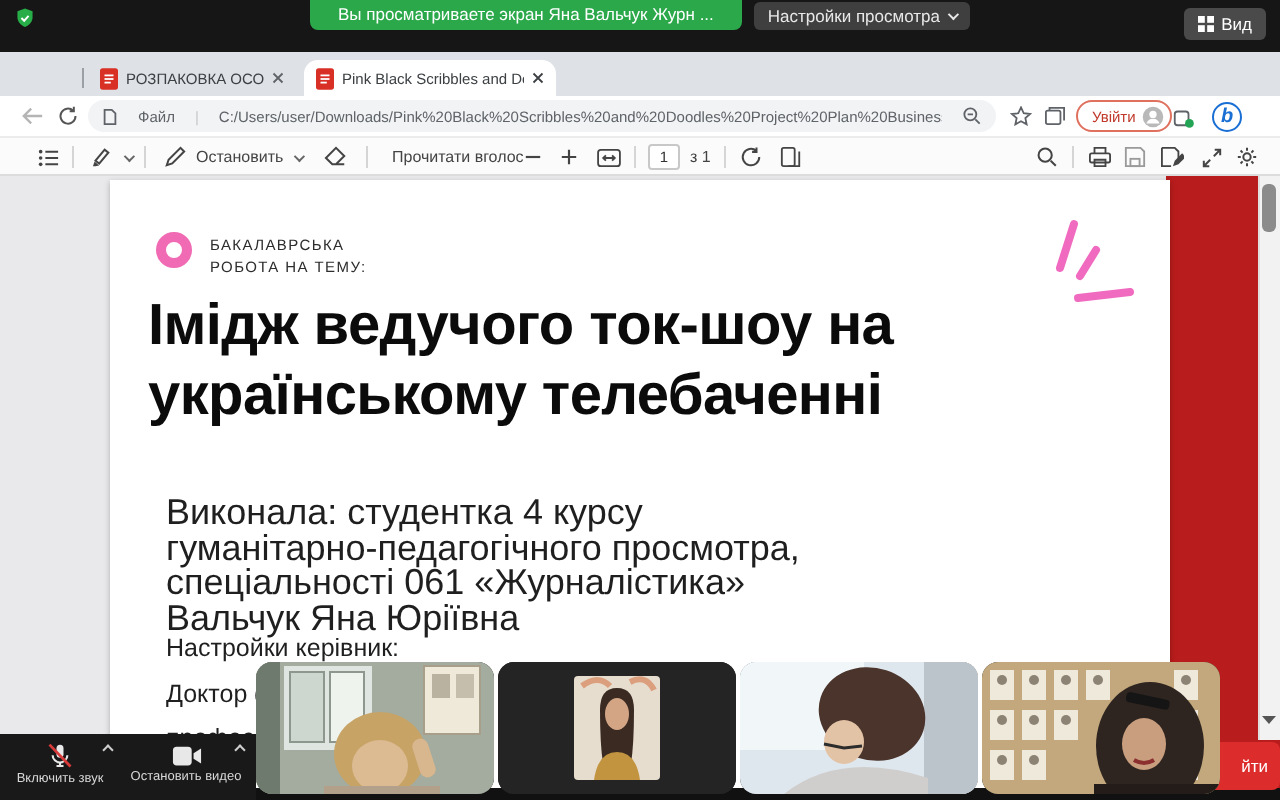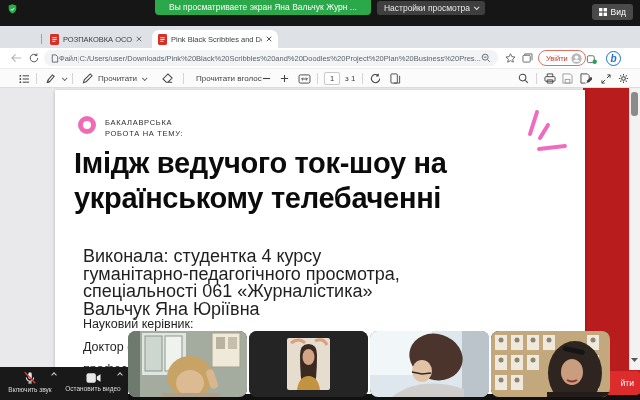--- a/index.html
+++ b/index.html
@@ -28,21 +28,21 @@
   #tab1 { left:44px; width:104px; }
   #tab2 { left:152px; width:126px; background:#fff; border-radius:7px 7px 0 0; }
   .tab-title { overflow:hidden; white-space:nowrap; flex:1; }
   .pdfic { width:9px; height:11px; flex:0 0 auto; }
   .tsep { left:41px; top:8px; width:1px; height:10px; background:#9aa0a6; }
   #win-controls { right:4px; top:26px; height:22px; display:flex; align-items:center; gap:9px; color:#47484a; }
   #win-controls svg { display:block; }
 
   #navbar { left:0; top:48px; width:640px; height:20px; background:#fff; z-index:30; display:flex; align-items:center; }
   #urlbox { position:absolute; left:44px; top:2px; width:454px; height:16px; background:#f1f3f4; border-radius:8px;
-            display:flex; align-items:center; gap:0; padding:0 7px; font-size:7.5px; color:#5f6368; }
+            display:flex; align-items:center; gap:10px; padding:0 7px; font-size:7.5px; color:#5f6368;text-align:right; }
   #url-text { flex:1; overflow:hidden; white-space:nowrap; color:#5f6368; }
   #signin { position:absolute; left:538px; top:2px; height:16px; border:1px solid #e0715f; border-radius:9px;
             display:flex; align-items:center; gap:3px; padding:0 3px 0 7px; color:#c0392b; font-size:7.5px; background:#fff; }
 
   
   #pdfbar { left:0; top:68px; width:640px; height:20px; background:#fbfbfc; border-top:1px solid #ececec;
             border-bottom:1px solid #dcdcdc; z-index:30; color:#444; font-size:8px; }
   #pdfbar .it { position:absolute; top:0; height:19px; display:flex; align-items:center; }
   .vsep { width:1px; height:11px; background:#d5d5d5; }
   #page-input { width:16px; height:13px; border:1px solid #c8c8c8; border-radius:2px; background:#fff;
@@ -210,21 +210,21 @@
         </svg>
       <span class="cv" style="margin-left:6px;color:#666"></span>
     </div>
     <div class="it" style="left:72px">
         <div class="vsep"></div>
       </div>
     <div class="it" style="left:82px;gap:5px">
       <svg width="11" height="11" viewBox="0 0 12 12">
           <path d="M1.5 10.5l1-3L9 1l2 2-6.5 6.5z" fill="none" stroke="#444" stroke-width="1.1"></path>
         </svg>
-      <span>Прочитати</span>
+      <span>Остановить</span>
       <span class="cv" style="color:#666"></span>
     </div>
     <div class="it" style="left:162px">
       <svg width="12" height="11" viewBox="0 0 13 12">
           <path d="M4.5 10L1 6.5 6.5 1 11 5.5 6.5 10z M4.5 10H11" fill="none" stroke="#444" stroke-width="1.1"></path>
         </svg>
     </div>
     <div class="it" style="left:183px">
         <div class="vsep"></div>
       </div>
@@ -327,21 +327,21 @@
         <div>Імідж ведучого ток-шоу на</div>
         <div>українському телебаченні</div>
       </div>
       <div id="slide-body" class="abs">
         <div>Виконала: студентка 4 курсу</div>
         <div>гуманітарно-педагогічного просмотра,</div>
         <div>спеціальності 061 «Журналістика»</div>
         <div>Вальчук Яна Юріївна</div>
       </div>
       <div id="slide-sup" class="abs">
-        <div>Науковий керівник:</div>
+        <div>Настройки керівник:</div>
         <div>Доктор ф</div>
         <div>професо</div>
       </div>
     </div>
     <div id="scroll-track" class="abs"></div>
     <div id="scroll-thumb" class="abs"></div>
     <svg id="scroll-down" class="abs" width="9" height="8" viewBox="0 0 9 8">
       <path d="M1 2l3.5 4L8 2z" fill="#555"></path>
     </svg>
   </div>

